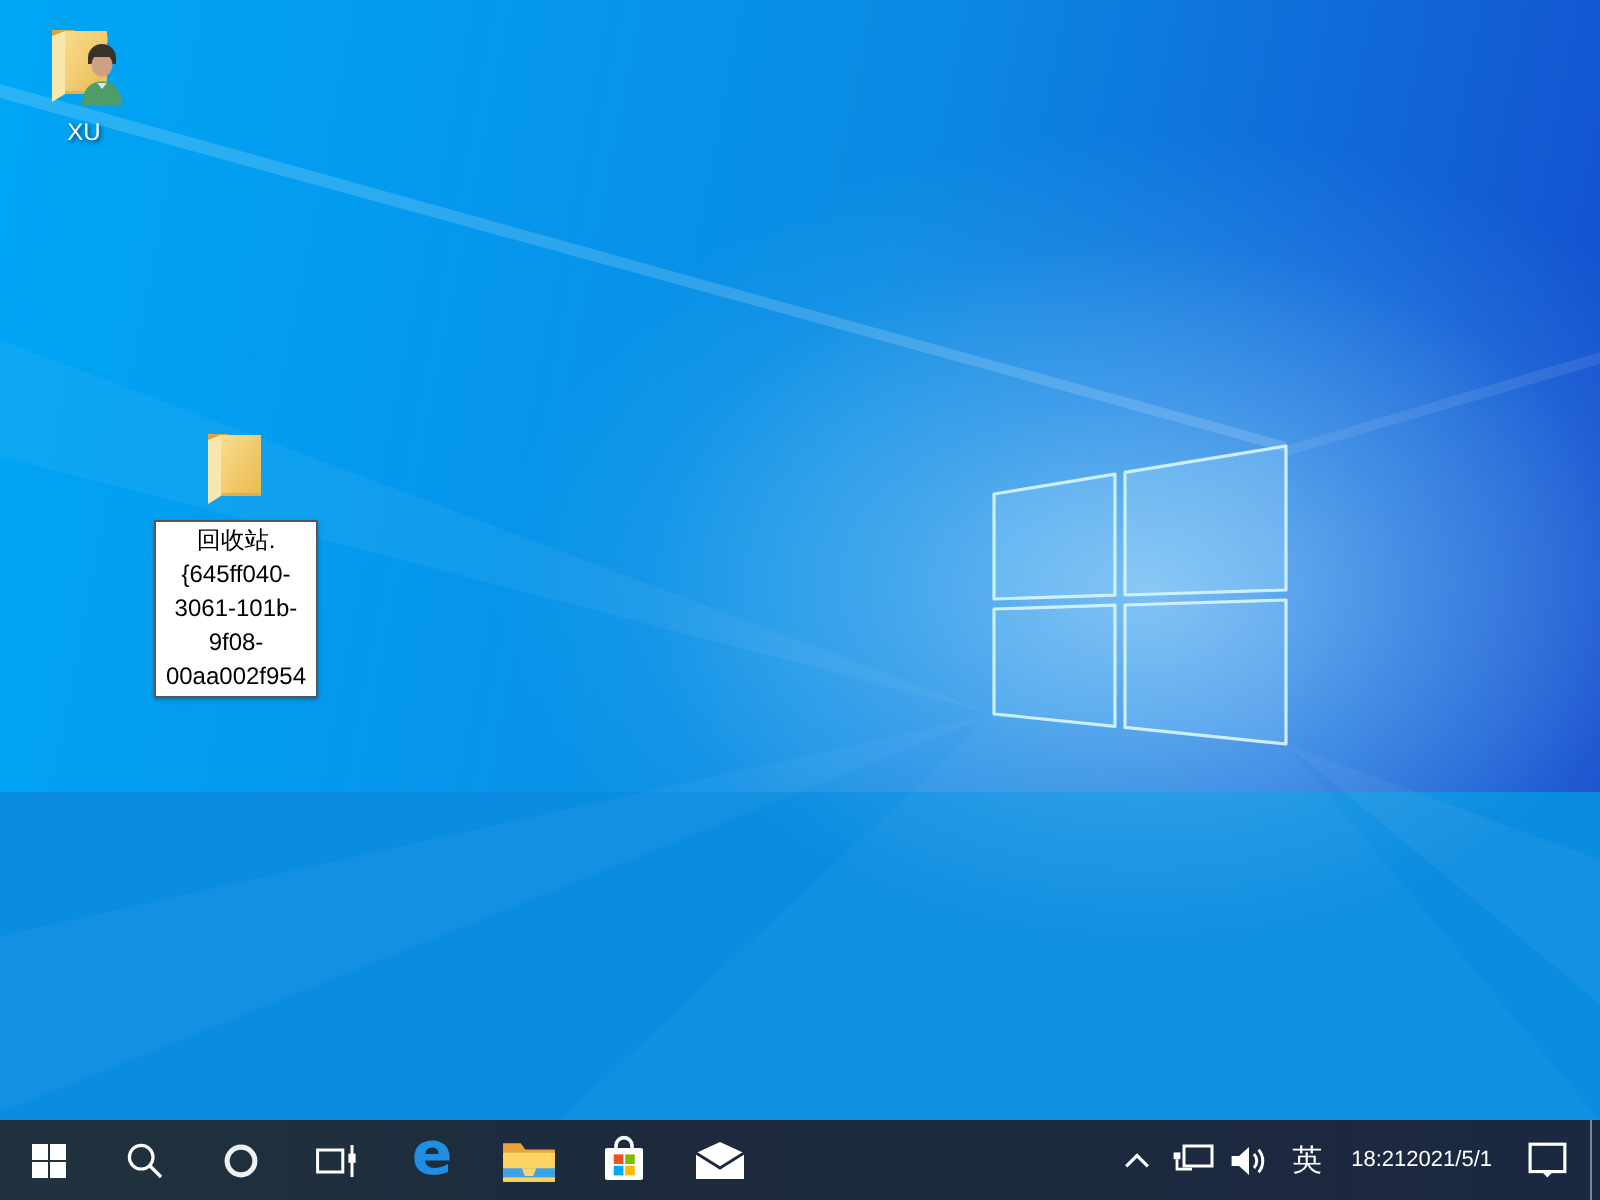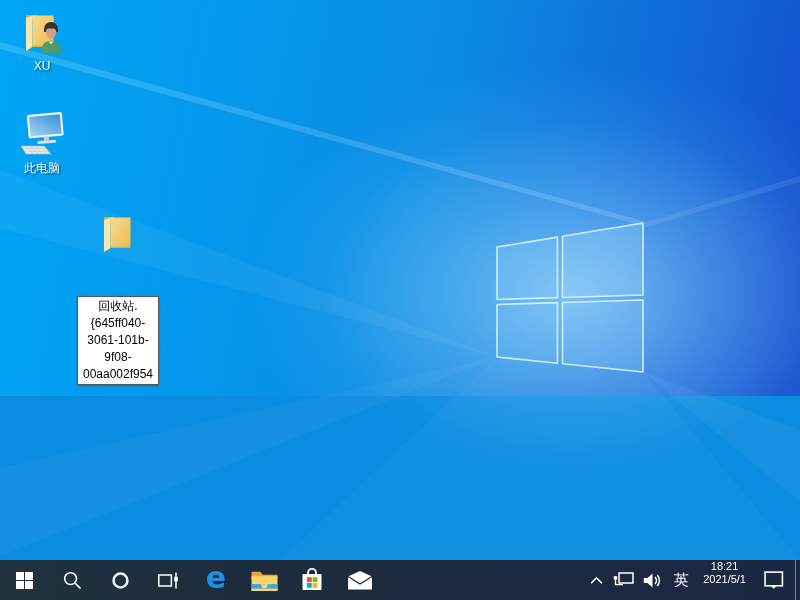--- a/index.html
+++ b/index.html
@@ -27,21 +27,21 @@
   .taskbar{position:absolute;left:0;bottom:0;width:800px;height:40px;display:flex;
            align-items:stretch;background:linear-gradient(90deg,#20323e 0%,#1c2a3c 45%,#1b2842 100%);}
   .tb-btn{width:48px;height:40px;display:flex;align-items:center;justify-content:center;
           background:transparent;border:none;padding:0;}
   .edge-e{font-family:"DejaVu Sans",sans-serif;font-weight:bold;font-size:30px;line-height:30px;
           color:#1f8fe4;transform:translateY(-2px);}
   .tray{margin-left:auto;display:flex;align-items:stretch;}
   .tray-btn{display:flex;align-items:center;justify-content:center;height:40px;
             background:transparent;border:none;padding:0;}
   .ime{color:#ffffff;font-size:15px;width:30px;}
-  .clock{display:flex;flex-direction:column;align-items:center;justify-content:flex-start;
+  .clock{display:flex;flex-direction:row;align-items:center;justify-content:space-between;
          color:#ffffff;font-size:11px;line-height:13px;padding:0 7px;}
   .show-desktop{width:5px;height:40px;border:none;border-left:1px solid rgba(200,208,218,0.55);
                 background:transparent;padding:0;}
 </style>
 </head>
 <body>
 
 <div class="screen">
 
   <div class="desktop">
@@ -87,41 +87,22 @@
 
         <path d="M26 21 a7 7 0 0 1 14 0 v3 h-14 z" fill="#39322b"></path>
         <ellipse cx="33" cy="24.5" rx="5.2" ry="5.8" fill="#cfa085"></ellipse>
         <path d="M27.8 20.5 a5.4 5.4 0 0 1 10.4 0 z" fill="#39322b"></path>
         <path d="M23 45 c0,-9 4.8,-12.3 10,-12.3 c5.2,0 10,3.3 10,12.3 z" fill="#4f9c6b"></path>
         <path d="M30.6 33.5 l2.4 3 l2.4 -3 z" fill="#e9e4db"></path>
       </svg>
       <div class="icon-label">XU</div>
     </div>
 
-    <div class="desktop-icon" style="left:4px;top:110px;">
-      <svg width="50" height="48" viewBox="0 0 50 48">
-        <defs>
-          <linearGradient id="scr" x1="1" y1="0" x2="0" y2="1">
-            <stop offset="0%" stop-color="#2f8cd8"></stop>
-              <stop offset="100%" stop-color="#a8d9f5"></stop>
-          </linearGradient>
-        </defs>
-        <g transform="rotate(-5 28 18)">
-          <rect x="12" y="4.5" width="33" height="21.5" rx="1" fill="url(#scr)" stroke="#eef1f4" stroke-width="2.2"></rect>
-          <rect x="26" y="26.5" width="5" height="4" fill="#c9ced2"></rect>
-          <rect x="19" y="30.5" width="19" height="3" rx="1.5" fill="#dce0e3"></rect>
-        </g>
-        <polygon points="4,36 27,36 34,44 9,44" fill="#eceeef" stroke="#aeb4b9" stroke-width="0.8"></polygon>
-        <path d="M5.8 38.6 H29.2 M7.6 41.2 H31.4" stroke="#c3c8cc" stroke-width="0.8" fill="none"></path>
-        <path d="M9.5 36.5 l6.5 7 M14 36.5 l6.5 7 M18.5 36.5 l6.5 7 M23 36.5 l6.5 7" stroke="#c3c8cc" stroke-width="0.6" fill="none"></path>
-      </svg>
-      <div class="icon-label">此电脑</div>
-    </div>
-
-    <div class="desktop-icon" style="left:80px;top:212px;gap:36px;">
+
+    <div class="desktop-icon" style="left:80px;top:212px;">
       <svg width="42" height="42" viewBox="0 0 42 42">
         <defs>
           <linearGradient id="gf2" x1="0" y1="0" x2="1" y2="1">
             <stop offset="0%" stop-color="#f9dc8f"></stop>
               <stop offset="100%" stop-color="#e9ba4f"></stop>
           </linearGradient>
         </defs>
         <path d="M7 5 h10 l2.5 3 H33 v3 H7 z" fill="#dfa33c"></path>
         <polygon points="7,8 13.5,5.5 13.5,36 7,40" fill="#f7e7ae"></polygon>
         <rect x="13.5" y="5.5" width="20" height="30.5" fill="url(#gf2)"></rect>

